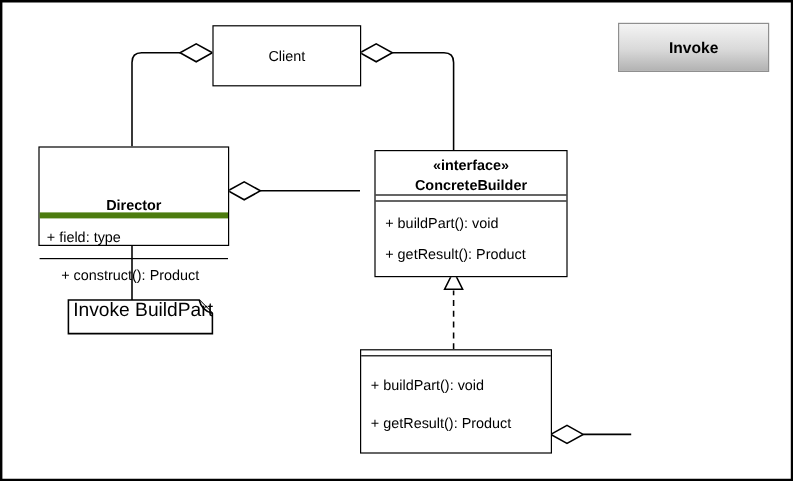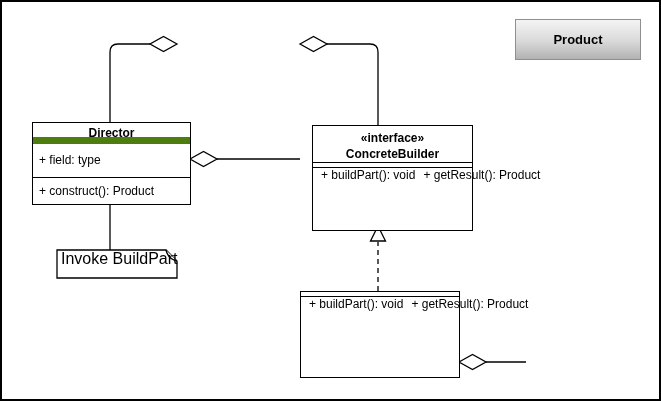--- a/index.html
+++ b/index.html
@@ -15,40 +15,41 @@
   svg.connector-layer{position:absolute;left:0;top:0;width:661px;height:401px;}
   .uml-box{
     position:absolute;
     background:#fff;
     border:1px solid #000;
     box-sizing:border-box;
   }
   .centered{display:flex;align-items:center;justify-content:center;}
   .uml-hdr{
     font-weight:bold;text-align:center;
-    border-bottom:7px solid #4d7c0f;
+    border-bottom:5px solid #4d7c0f;
     box-sizing:border-box;
+    margin-top:38px;
   }
   .uml-row{padding-left:6px;box-sizing:border-box;white-space:nowrap;}
   
   .client{left:177px;top:21px;width:124px;height:51px;}
   
   .director{left:32px;top:122px;width:159px;height:83px;}
   .director .uml-hdr{height:21px;line-height:20px;}
   .director .attr{height:34px;line-height:33px;border-bottom:1px solid #000;}
-  .director .meth{height:26px;line-height:26px;}
+  .director .meth{height:26px;line-height:26px;margin-left:12px;}
   
   .abstract-builder{left:312px;top:125px;width:161px;height:106px;display:flex;flex-direction:column;}
   .hdr-2line{
     font-weight:bold;text-align:center;
     border-bottom:1px solid #000;
     padding-top:4px;height:37px;line-height:16px;box-sizing:border-box;
   }
   .empty-sep{height:4px;border-bottom:1px solid #000;}
-  .methods{flex:1;display:flex;flex-direction:row;justify-content:space-evenly;}
+  .methods{flex:1;display:flex;flex-direction:column;justify-content:space-evenly;}
   .methods .uml-row{padding-left:8px;}
   
   .concrete-builder{left:300px;top:291px;width:160px;height:87px;display:flex;flex-direction:column;}
   .concrete-builder .uml-hdr{height:26px;line-height:25px;}
   
   .product{left:526px;top:331px;width:112px;height:51px;}
   
   .title-box{
     position:absolute;left:515px;top:19px;width:126px;height:41px;
     border:1px solid #8f8f8f;box-sizing:border-box;
@@ -94,23 +95,26 @@
     </g>
 
     <path fill="none" stroke="#000" stroke-width="1.3" d="M110,205 L110,250"></path>
 
     <g stroke="#000" stroke-width="1.3">
       <path fill="#fff" d="M57,250 L166,250 L177,261 L177,278 L57,278 Z"></path>
       <path fill="#fff" d="M166,250 Q168,259 177,261"></path>
     </g>
   </svg>
 
+  <div class="uml-box client centered">
+    <span>Client</span>
+  </div>
 
   <div class="title-box centered">
-    <span>Product</span>
+    <span>Invoke</span>
   </div>
 
   <div class="uml-box director">
     <div class="uml-hdr">Director</div>
     <div class="uml-row attr">+ field: type</div>
     <div class="uml-row meth">+ construct(): Product</div>
   </div>
 
   <div class="uml-box abstract-builder">
     <div class="hdr-2line">

